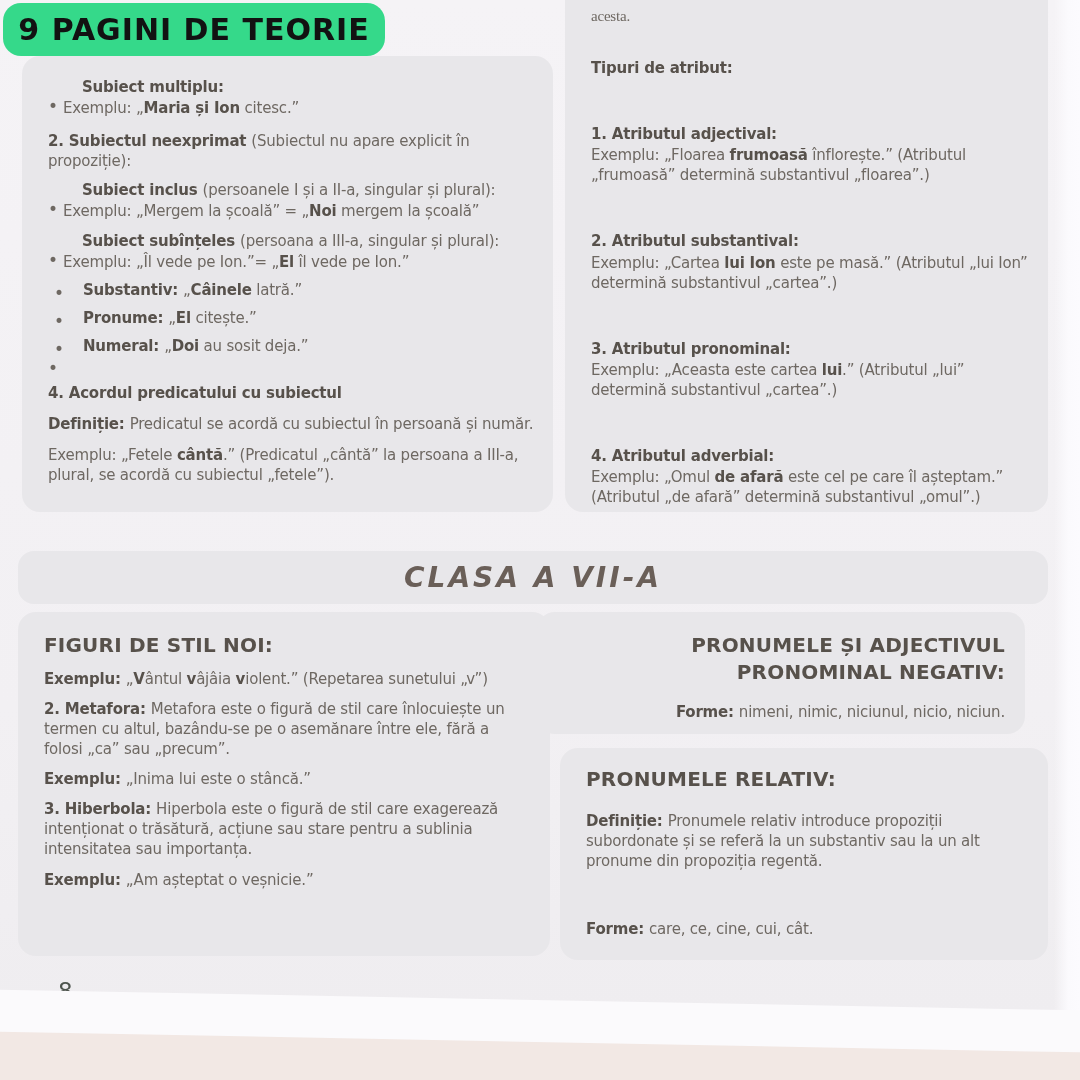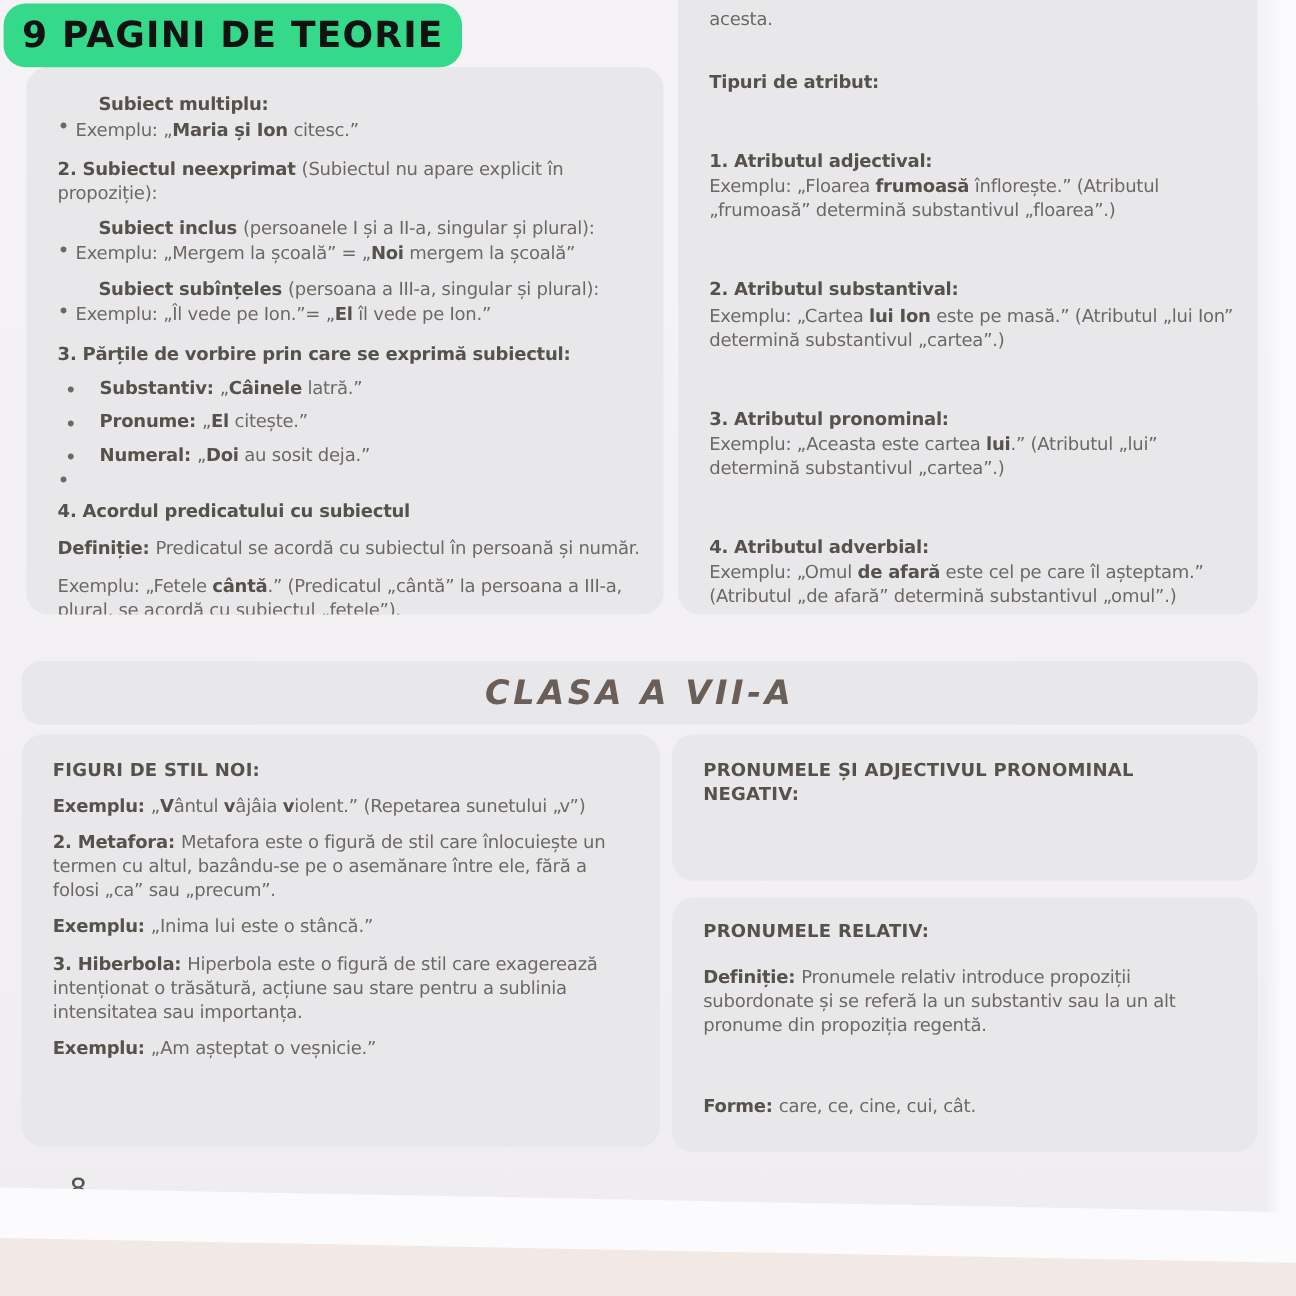--- a/index.html
+++ b/index.html
@@ -40,21 +40,21 @@
     z-index:5;
   }
   .card{
     position:absolute;background:var(--card-bg);border-radius:18px;
     color:var(--body-color);font-size:15px;line-height:1.34;
     letter-spacing:-0.2px;overflow:hidden;
   }
   .card-top-left{left:22px;top:56px;width:531px;height:456px;padding:12px 18px 10px 26px;}
   .card-top-right{left:565px;top:0;width:483px;height:512px;border-radius:0 0 18px 18px;padding:6px 20px 10px 26px;}
   .card-bottom-left{left:18px;top:612px;width:532px;height:344px;padding:18px 22px 10px 26px;}
-  .card-bottom-right-1{left:560px;top:612px;width:488px;height:122px;padding:18px 20px 10px 26px;}
+  .card-bottom-right-1{left:537px;top:612px;width:488px;height:122px;padding:18px 20px 10px 26px;text-align:right;}
   .card-bottom-right-2{left:560px;top:748px;width:488px;height:212px;padding:16px 20px 10px 26px;}
   .band{
     position:absolute;left:18px;top:551px;width:1030px;height:53px;
     background:var(--card-bg);border-radius:16px;
     display:flex;align-items:center;justify-content:center;
   }
   .band-title{
     font-size:28px;font-weight:bold;color:var(--title-color);letter-spacing:3px;font-style:italic;
   }
   .page-number{
@@ -63,44 +63,43 @@
   .para{margin:0;}
   .para .b{font-weight:bold;color:var(--heading-color);}
   .para--para{margin-top:11px;}
   .para--heading{margin-top:13px;}
   .para--indent-heading{margin-left:34px;margin-top:9px;}
   .para--bullet{position:relative;padding-left:15px;margin-top:1px;}
   .para--bullet-indent{position:relative;margin-left:20px;padding-left:15px;margin-top:8px;}
   .para--bullet-empty{position:relative;padding-left:15px;height:10px;margin-top:4px;}
   .dot{position:absolute;left:0;top:-3px;font-size:17px;color:var(--body-color);}
   .para--bullet-indent .dot{left:-14px;top:2px;}
-  .para--section{font-weight:bold;color:var(--heading-color);font-size:15px;letter-spacing:0.2px;margin-top:2px;}
+  .para--section{font-weight:bold;color:var(--heading-color);font-size:20px;letter-spacing:0.2px;margin-top:2px;}
   .card--roomy .para--heading{margin-top:46px;}
   .card--roomy .para--para{margin-top:1px;}
-  .card--roomy .para:nth-child(1){margin-top:0;}
+  .card--roomy .para:nth-child(1){margin-top:0;font-family:Liberation Serif, serif;}
   .card--roomy .para:nth-child(2){margin-top:32px;}
   .card-bottom-left .para--para{margin-top:10px;}
   .card-bottom-right-1 .para--para{margin-top:16px;}
   .card-bottom-right-2 .para--para{margin-top:18px;}
   .card-bottom-right-2 .para:nth-child(3){margin-top:48px;}
 </style>
 </head>
 <body>
 
 <div class="surface">
   <div class="page">
     <div class="card card-top-left">
         <p class="para para--indent-heading"><span class="b">Subiect multiplu:</span></p>
         <p class="para para--bullet"><span class="dot">•</span><span>Exemplu: „</span><span class="b">Maria și Ion</span><span> citesc.”</span></p>
         <p class="para para--heading"><span class="b">2. Subiectul neexprimat </span><span>(Subiectul nu apare explicit în propoziție):</span></p>
         <p class="para para--indent-heading"><span class="b">Subiect inclus </span><span>(persoanele I și a II-a, singular și plural):</span></p>
         <p class="para para--bullet"><span class="dot">•</span><span>Exemplu: „Mergem la școală” = „</span><span class="b">Noi</span><span> mergem la școală”</span></p>
         <p class="para para--indent-heading"><span class="b">Subiect subînțeles </span><span>(persoana a III-a, singular și plural):</span></p>
         <p class="para para--bullet"><span class="dot">•</span><span>Exemplu: „Îl vede pe Ion.”= „</span><span class="b">El</span><span> îl vede pe Ion.”</span></p>
-        <p class="para para--heading"><span class="b">3. Părțile de vorbire prin care se exprimă subiectul:</span></p>
         <p class="para para--bullet-indent"><span class="dot">•</span><span class="b">Substantiv: </span><span>„</span><span class="b">Câinele</span><span> latră.”</span></p>
         <p class="para para--bullet-indent"><span class="dot">•</span><span class="b">Pronume: </span><span>„</span><span class="b">El</span><span> citește.”</span></p>
         <p class="para para--bullet-indent"><span class="dot">•</span><span class="b">Numeral: </span><span>„</span><span class="b">Doi</span><span> au sosit deja.”</span></p>
         <p class="para para--bullet-empty">
           <span class="dot">•</span>
         </p>
         <p class="para para--heading"><span class="b">4. Acordul predicatului cu subiectul</span></p>
         <p class="para para--para"><span class="b">Definiție: </span><span>Predicatul se acordă cu subiectul în persoană și număr.</span></p>
         <p class="para para--para"><span>Exemplu: „Fetele </span><span class="b">cântă</span><span>.” (Predicatul „cântă” la persoana a III-a, plural, se acordă cu subiectul „fetele”).</span></p>
       </div>
@@ -122,20 +121,21 @@
     <div class="card card-bottom-left">
         <p class="para para--section"><span class="b">FIGURI DE STIL NOI:</span></p>
         <p class="para para--para"><span class="b">Exemplu: </span><span>„</span><span class="b">V</span><span>ântul </span><span class="b">v</span><span>âjâia </span><span class="b">v</span><span>iolent.” (Repetarea sunetului „v”)</span></p>
         <p class="para para--para"><span class="b">2. Metafora: </span><span>Metafora este o figură de stil care înlocuiește un termen cu altul, bazându-se pe o asemănare între ele, fără a folosi „ca” sau „precum”.</span></p>
         <p class="para para--para"><span class="b">Exemplu: </span><span>„Inima lui este o stâncă.”</span></p>
         <p class="para para--para"><span class="b">3. Hiberbola: </span><span>Hiperbola este o figură de stil care exagerează intenționat o trăsătură, acțiune sau stare pentru a sublinia intensitatea sau importanța.</span></p>
         <p class="para para--para"><span class="b">Exemplu: </span><span>„Am așteptat o veșnicie.”</span></p>
       </div>
     <div class="card card-bottom-right-1">
         <p class="para para--section"><span class="b">PRONUMELE ȘI ADJECTIVUL PRONOMINAL NEGATIV:</span></p>
+        <p class="para para--para"><span class="b">Forme: </span><span>nimeni, nimic, niciunul, nicio, niciun.</span></p>
       </div>
     <div class="card card-bottom-right-2">
         <p class="para para--section"><span class="b">PRONUMELE RELATIV:</span></p>
         <p class="para para--para"><span class="b">Definiție: </span><span>Pronumele relativ introduce propoziții subordonate și se referă la un substantiv sau la un alt pronume din propoziția regentă.</span></p>
         <p class="para para--para"><span class="b">Forme: </span><span>care, ce, cine, cui, cât.</span></p>
       </div>
     <div class="page-number">8</div>
     <div class="edge-right"></div>
   </div>
   <div class="edge-bottom"></div>

